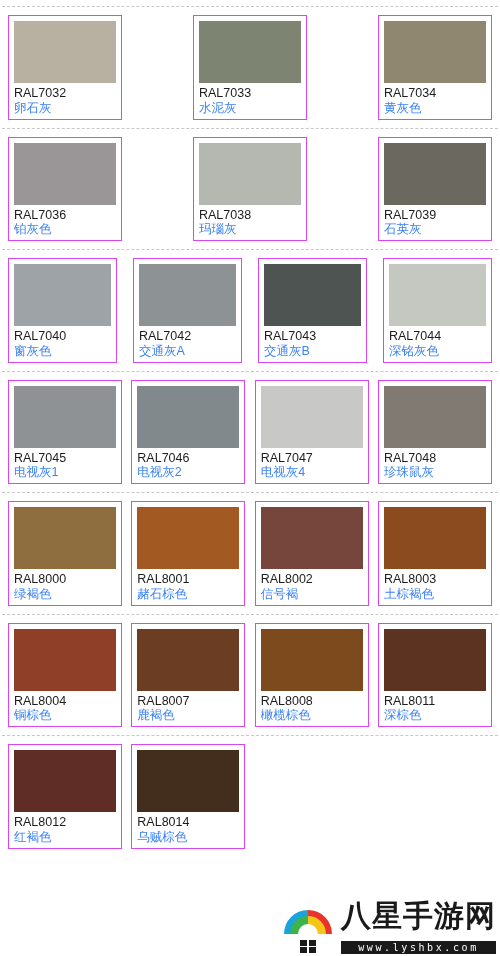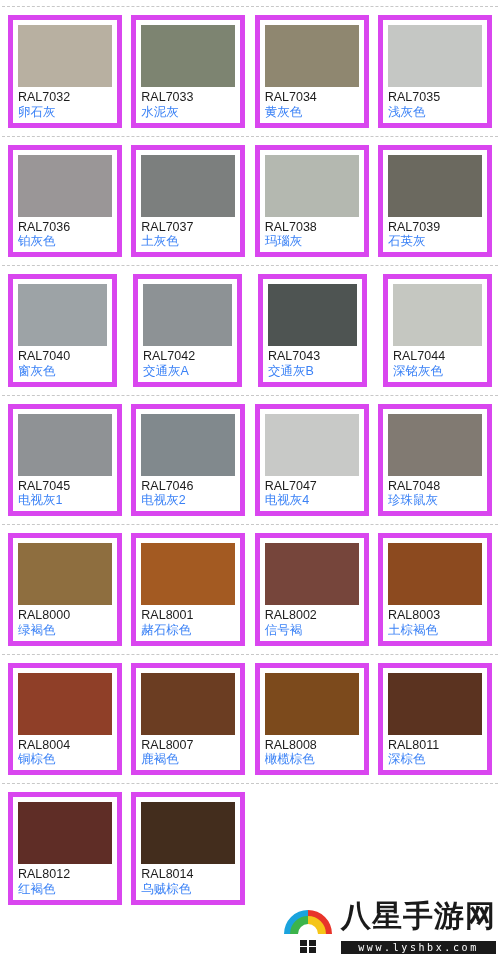--- a/index.html
+++ b/index.html
@@ -28,21 +28,21 @@
   }
   .row-sep {
     height: 0;
     border-top: 1px dashed #c8c8c8;
     margin: 0 2px;
   }
   .swatch-card {
     box-sizing: border-box;
     width: 114px;
     background: #ffffff;
-    border: 5px solid #d946ef;
+    border: 1px solid #d946ef;
     padding: 5px 5px 3px 5px;
     display: flex;
     flex-direction: column;
   }
   .swatch-color {
     width: 100%;
     height: 62px;
     display: block;
   }
   .swatch-labels {
@@ -120,42 +120,28 @@
           <div class="swatch-name">水泥灰</div>
         </div>
       </div>
       <div class="swatch-card">
         <div class="swatch-color" style="background: rgb(143, 135, 112);"></div>
         <div class="swatch-labels">
           <div class="swatch-code">RAL7034</div>
           <div class="swatch-name">黄灰色</div>
         </div>
       </div>
-      <div class="swatch-card">
-        <div class="swatch-color" style="background: rgb(197, 199, 196);"></div>
-        <div class="swatch-labels">
-          <div class="swatch-code">RAL7035</div>
-          <div class="swatch-name">浅灰色</div>
-        </div>
-      </div>
     </div>
     <div class="row-sep"></div>
     <div class="row" style="padding-top: 8px; padding-bottom: 8px;">
       <div class="swatch-card">
         <div class="swatch-color" style="background: rgb(154, 150, 151);"></div>
         <div class="swatch-labels">
           <div class="swatch-code">RAL7036</div>
           <div class="swatch-name">铂灰色</div>
-        </div>
-      </div>
-      <div class="swatch-card">
-        <div class="swatch-color" style="background: rgb(124, 127, 126);"></div>
-        <div class="swatch-labels">
-          <div class="swatch-code">RAL7037</div>
-          <div class="swatch-name">土灰色</div>
         </div>
       </div>
       <div class="swatch-card">
         <div class="swatch-color" style="background: rgb(180, 184, 176);"></div>
         <div class="swatch-labels">
           <div class="swatch-code">RAL7038</div>
           <div class="swatch-name">玛瑙灰</div>
         </div>
       </div>
       <div class="swatch-card">

